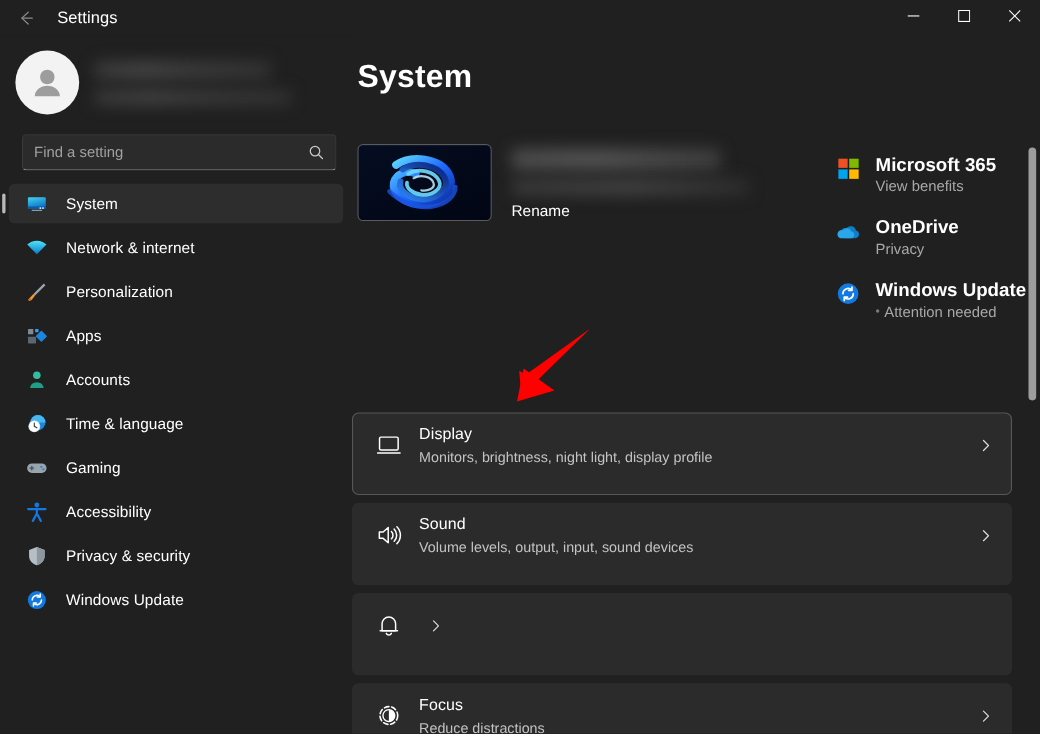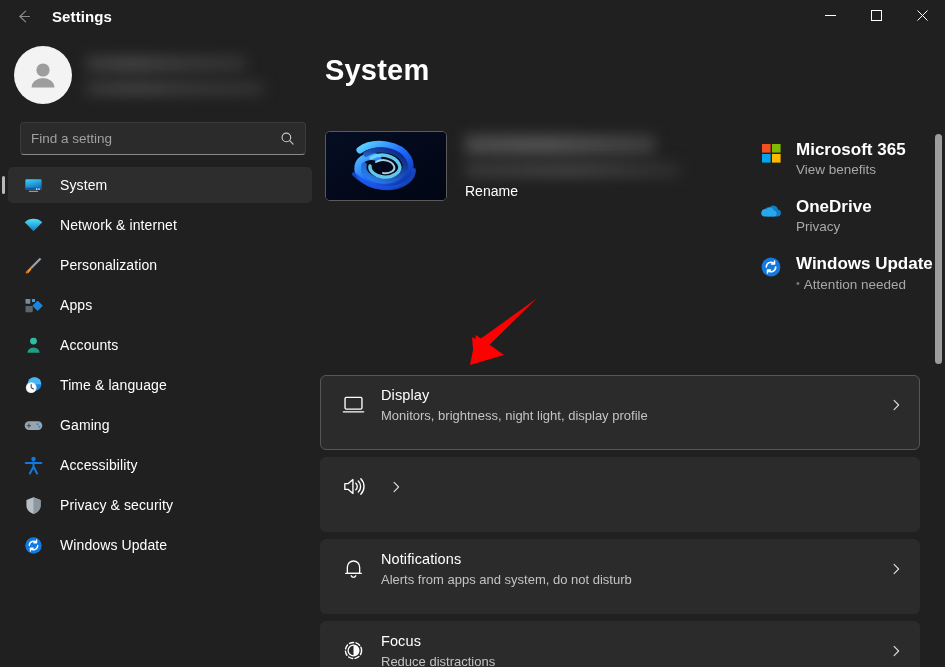--- a/index.html
+++ b/index.html
@@ -32,21 +32,21 @@
     margin-left: 6px;
     display: flex;
     align-items: center;
     justify-content: center;
     border-radius: 4px;
     color: #8a8a8a;
   }
   .back-btn svg { display: block; }
   .app-title {
     font-size: 15px;
-    font-weight: 700;
+    font-weight: 400;
     color: #ffffff;
     margin-left: 12px;
     letter-spacing: .1px;
   }
   .win-controls {
     position: absolute;
     right: 0;
     top: 0;
     height: 32px;
     display: flex;
@@ -648,39 +648,39 @@
 
       <div class="card">
         <span class="card-icon">
           <svg width="25" height="25" viewBox="0 0 26 26" fill="none" stroke="currentColor" stroke-width="1.4">
             <path d="M4 10 H7.6 L12.4 5.8 V20.2 L7.6 16 H4 Z" stroke-linejoin="round"></path>
             <path d="M15.4 9.6 a4.6 4.6 0 0 1 0 6.8" stroke-linecap="round"></path>
             <path d="M18 7.3 a8 8 0 0 1 0 11.4" stroke-linecap="round"></path>
             <path d="M20.6 5 a11.3 11.3 0 0 1 0 16" stroke-linecap="round"></path>
           </svg>
         </span>
+        <div class="card-text">
+          <div class="card-title">Sound</div>
+          <div class="card-sub">Volume levels, output, input, sound devices</div>
+        </div>
         <span class="chevron">
           <svg width="14" height="14" viewBox="0 0 16 16" fill="none" stroke="currentColor" stroke-width="1.3">
             <path d="M5.8 2.8 L11 8 L5.8 13.2" stroke-linecap="round" stroke-linejoin="round"></path>
           </svg>
         </span>
       </div>
 
       <div class="card">
         <span class="card-icon">
           <svg width="25" height="25" viewBox="0 0 26 26" fill="none" stroke="currentColor" stroke-width="1.4">
             <path d="M6.6 18 V11.6 a6.4 6.4 0 0 1 12.8 0 V18 Z" stroke-linejoin="round"></path>
             <path d="M4.8 18 H21.2" stroke-linecap="round"></path>
             <path d="M10.6 20.6 a2.6 2.6 0 0 0 4.8 0" stroke-linecap="round"></path>
           </svg>
         </span>
-        <div class="card-text">
-          <div class="card-title">Notifications</div>
-          <div class="card-sub">Alerts from apps and system, do not disturb</div>
-        </div>
         <span class="chevron">
           <svg width="14" height="14" viewBox="0 0 16 16" fill="none" stroke="currentColor" stroke-width="1.3">
             <path d="M5.8 2.8 L11 8 L5.8 13.2" stroke-linecap="round" stroke-linejoin="round"></path>
           </svg>
         </span>
       </div>
 
       <div class="card">
         <span class="card-icon">
           <svg width="25" height="25" viewBox="0 0 26 26">

